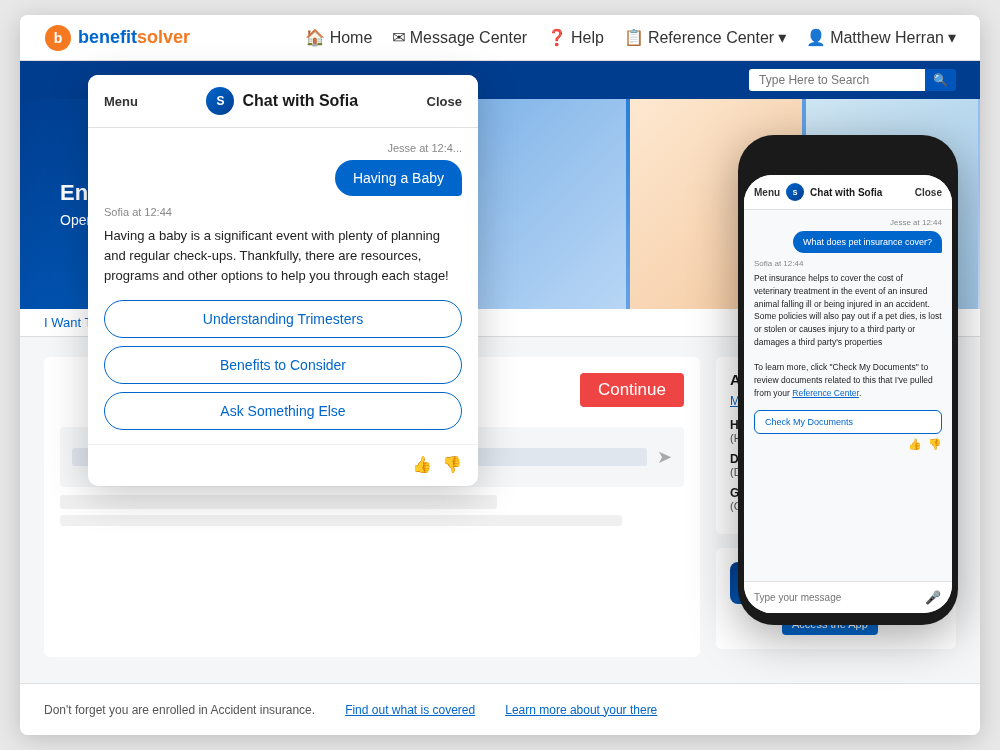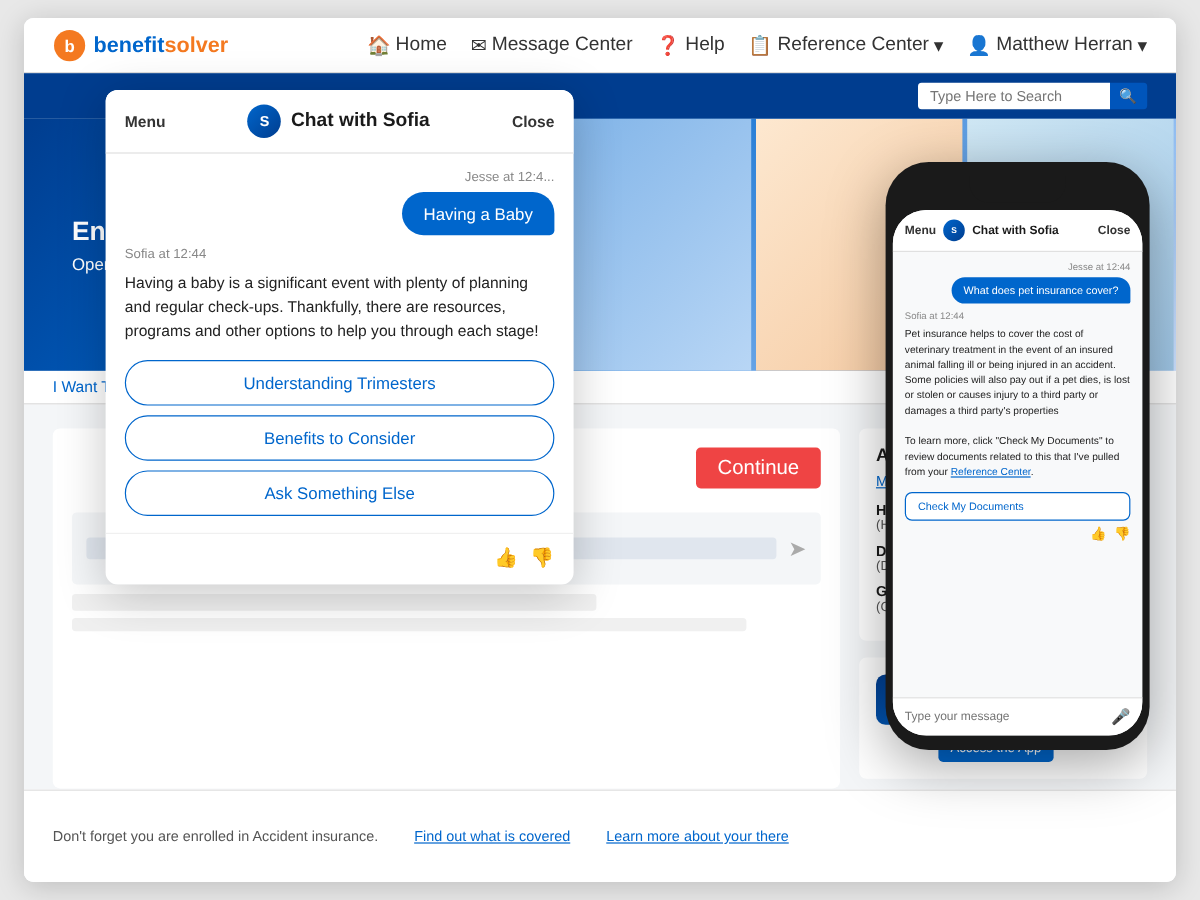--- a/index.html
+++ b/index.html
@@ -78,21 +78,21 @@
     .search-box {
       margin-left: auto;
       display: flex;
       align-items: center;
     }
     .search-input {
       background: #fff;
       border: none;
       padding: 4px 10px;
       font-size: 12px;
-      width: 160px;
+      width: 176px;
       border-radius: 3px 0 0 3px;
     }
     .search-btn {
       background: #0055bb;
       border: none;
       color: #fff;
       padding: 4px 8px;
       border-radius: 0 3px 3px 0;
       cursor: pointer;
       font-size: 12px;
@@ -526,21 +526,21 @@
     }
     .phone-mic-btn {
       color: #0066cc;
       font-size: 13px;
     }
 
     
     .bottom-strip {
       position: absolute;
       bottom: 0; left: 0; right: 0;
-      height: 77px;
+      height: 52px;
       background: #fff;
       border-top: 1px solid #e0e0e0;
       display: flex;
       align-items: center;
       padding: 0 24px;
       font-size: 12px;
       color: #555;
       gap: 30px;
     }
     .bottom-link {

